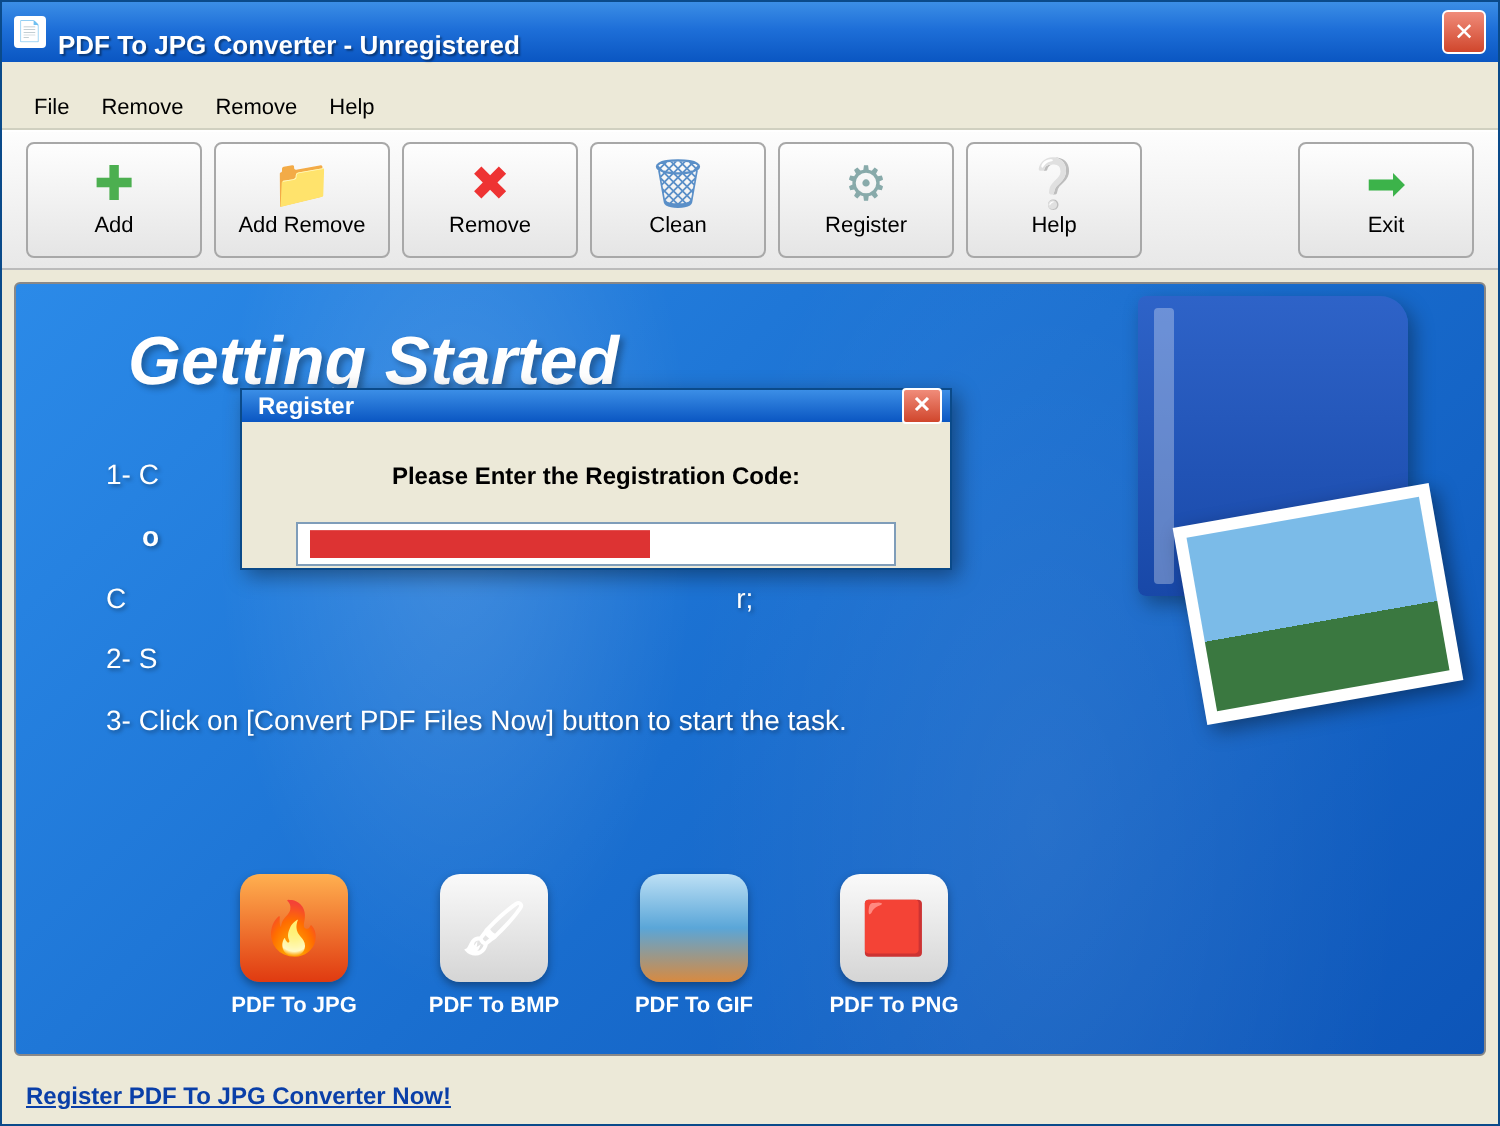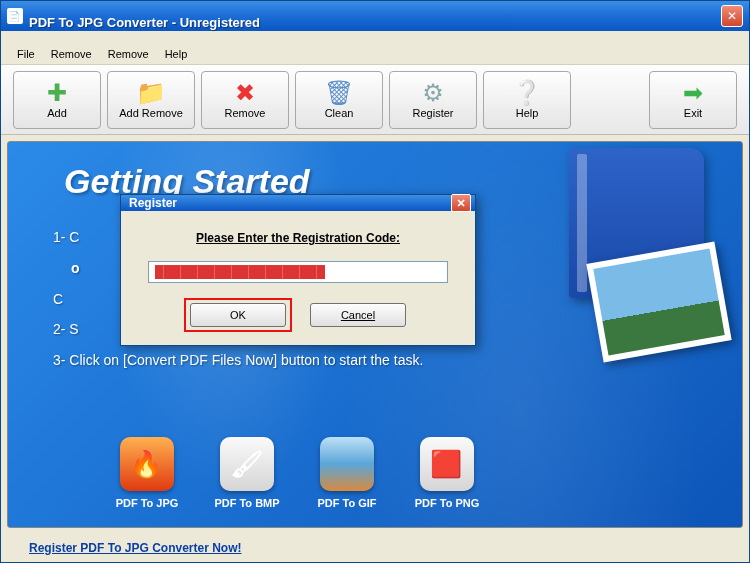--- a/index.html
+++ b/index.html
@@ -29,28 +29,28 @@
 
 .book { position: absolute; right: 38px; top: 6px; width: 135px; height: 150px; background: linear-gradient(#2e63c8, #1848a8); border-radius: 4px 14px 14px 4px; box-shadow: 3px 4px 10px rgba(0,0,0,0.35); }
 .book::before { content:''; position:absolute; left:8px; top:6px; bottom:6px; width:10px; background:rgba(255,255,255,0.3); border-radius:2px; }
 .photo { position: absolute; right: 18px; top: 110px; width: 130px; height: 100px; background: #fff; transform: rotate(-10deg); box-shadow: 3px 4px 10px rgba(0,0,0,0.4); padding: 6px; }
 .photo::after { content:''; display:block; width:100%; height:100%; background: linear-gradient(#7bbbe8 60%, #3a7840 60%); }
 
 .formats { position: absolute; left: 100px; bottom: 18px; display: flex; gap: 22px; }
 .fmt { width: 78px; display: flex; flex-direction: column; align-items: center; gap: 6px; font-size: 11px; font-weight: bold; cursor: pointer; }
 .fmt .ficon { width: 54px; height: 54px; border-radius: 10px; background: linear-gradient(#fafafa, #d5d5d5); box-shadow: 0 2px 4px rgba(0,0,0,0.35); display:flex; align-items:center; justify-content:center; font-size:26px; }
 
-.footer { height: 28px; display: flex; align-items: center; padding-left: 28px; }
+.footer { height: 28px; display: flex; align-items: center; padding-left: 12px; }
 .footer a { color: #0a3fa8; font-size: 12px; font-weight: bold; text-decoration: underline; cursor: pointer; }
 
 
 .dialog { position: absolute; left: 120px; top: 194px; width: 356px; background: #ece9d8; border: 1px solid #0a4a8a; box-shadow: 3px 3px 10px rgba(0,0,0,0.4); z-index: 20; }
 .dialog .dtitle { height: 16px; background: linear-gradient(to bottom, #3b8ee6, #0a56c2); color: #fff; display: flex; align-items: center; padding-left: 8px; font-size: 12px; font-weight: bold; justify-content: flex-end; }
 .dialog .dtitle .dclose { margin-left: auto; margin-right: 4px; width: 20px; height: 18px; background: linear-gradient(#f08c7a, #d0462c); border: 1px solid #fff; border-radius: 2px; color: #fff; font-size: 11px; text-align: center; line-height: 16px; cursor: pointer; }
-.dialog .dbody { padding: 20px 24px 18px; text-align: center; text-decoration: underline; }
+.dialog .dbody { padding: 20px 24px 1px; text-align: center; }
 .dialog .dbody .prompt { font-size: 12px; font-weight: bold; margin-bottom: 16px; }
 .dialog input[type=text] { width: 300px; height: 22px; border: 1px solid #7f9db9; padding: 0 6px; font-size: 12px; color: #d33; }
 .dialog .dbtns { margin-top: 20px; display: flex; justify-content: center; gap: 24px; }
 .dialog .dbtns button { width: 96px; height: 24px; background: linear-gradient(#fdfdfd, #e0e0e0); border: 1px solid #707070; border-radius: 3px; font-size: 11px; cursor: pointer; }
 .redbox { position:relative; }
 .redbox::after { content:''; position:absolute; left:-6px; top:-5px; right:-6px; bottom:-5px; border:2px solid #e11; pointer-events:none; }
 </style>
 </head>
 <body>
 
@@ -141,20 +141,14 @@
 </div>
 
 <div class="dialog">
   <div class="dtitle">
     <span>Register</span>
     <span class="dclose">✕</span>
   </div>
   <div class="dbody">
     <div class="prompt">Please Enter the Registration Code:</div>
     <input type="text" value="████████████████████" style="">
-    <div class="dbtns">
-      <span class="redbox">
-        <button>OK</button>
-      </span>
-      <button>Cancel</button>
-    </div>
   </div>
 </div>
 
 </body></html>

